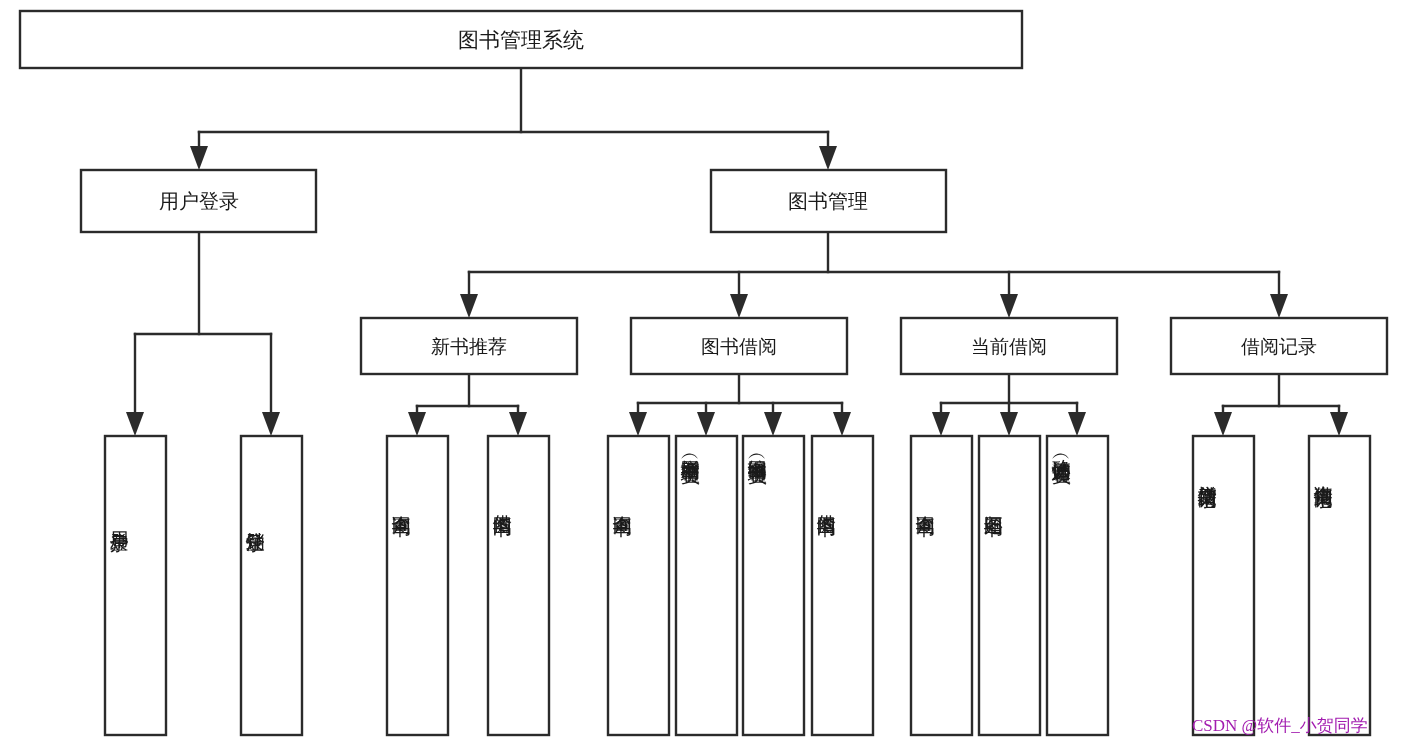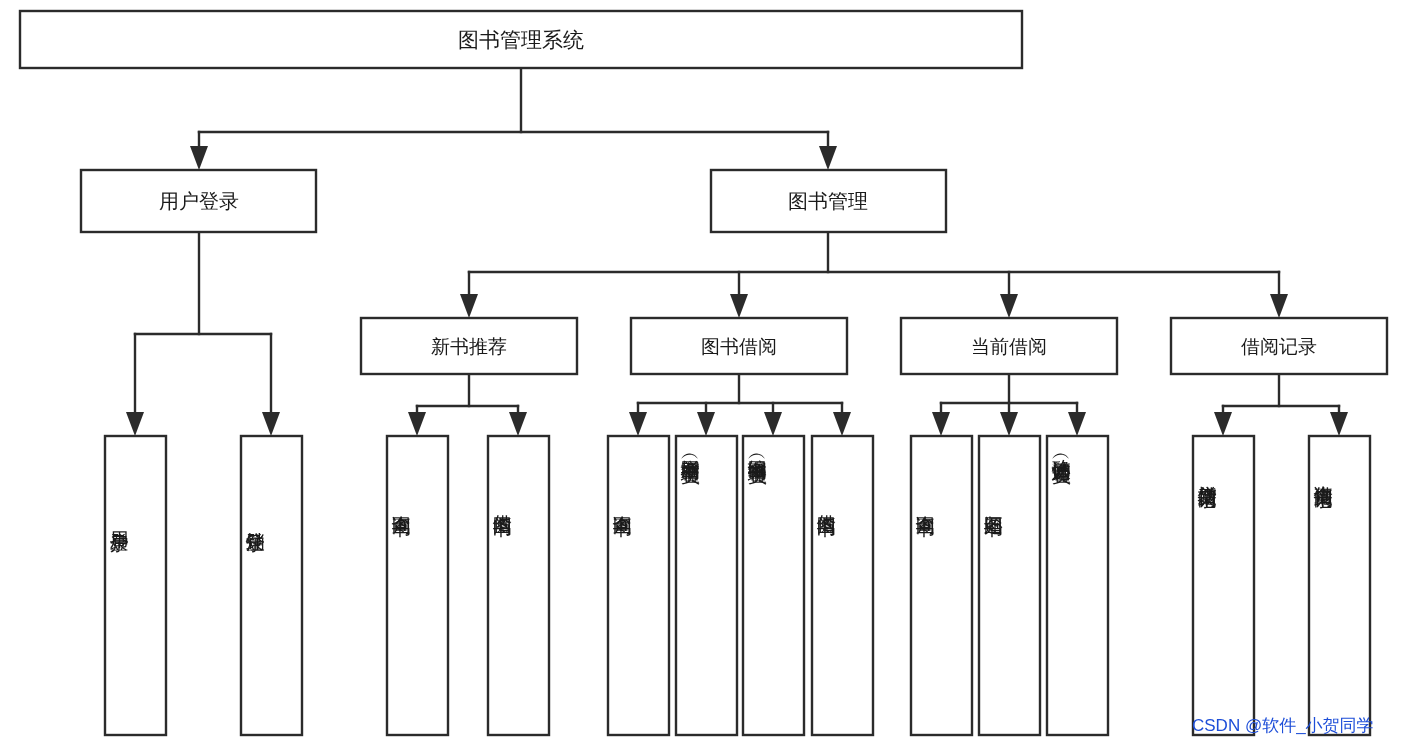--- a/index.html
+++ b/index.html
@@ -58,23 +58,23 @@
     line-height: 1.06;
     color: #1a1a1a;
     writing-mode: vertical-rl;
     text-orientation: upright;
     letter-spacing: 1px;
     white-space: nowrap;
     pointer-events: none;
   }
   .watermark {
     position: absolute;
-    font-family: Liberation Sans, sans-serif;
+    font-family: Liberation Serif, serif;
     font-size: 17px;
-    color: #1d4ed8;
+    color: #a21caf;
     white-space: nowrap;
   }
 </style>
 </head>
 <body>
 
 <div id="diagram-root">
 
   <svg id="tree-svg" viewBox="0 0 1405 747">
 

